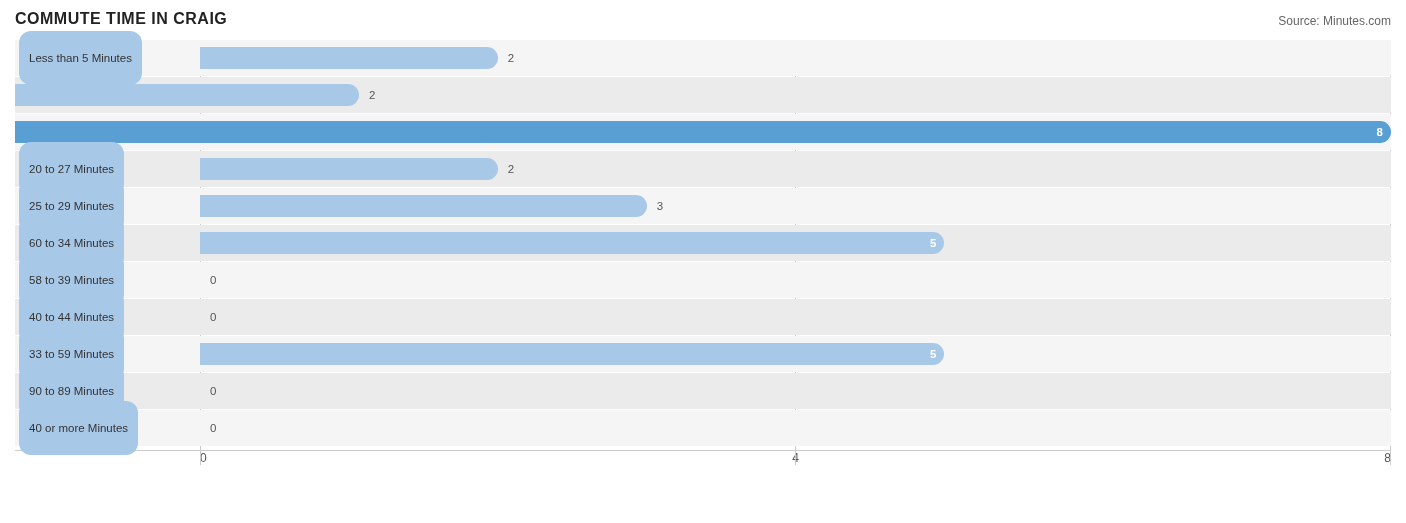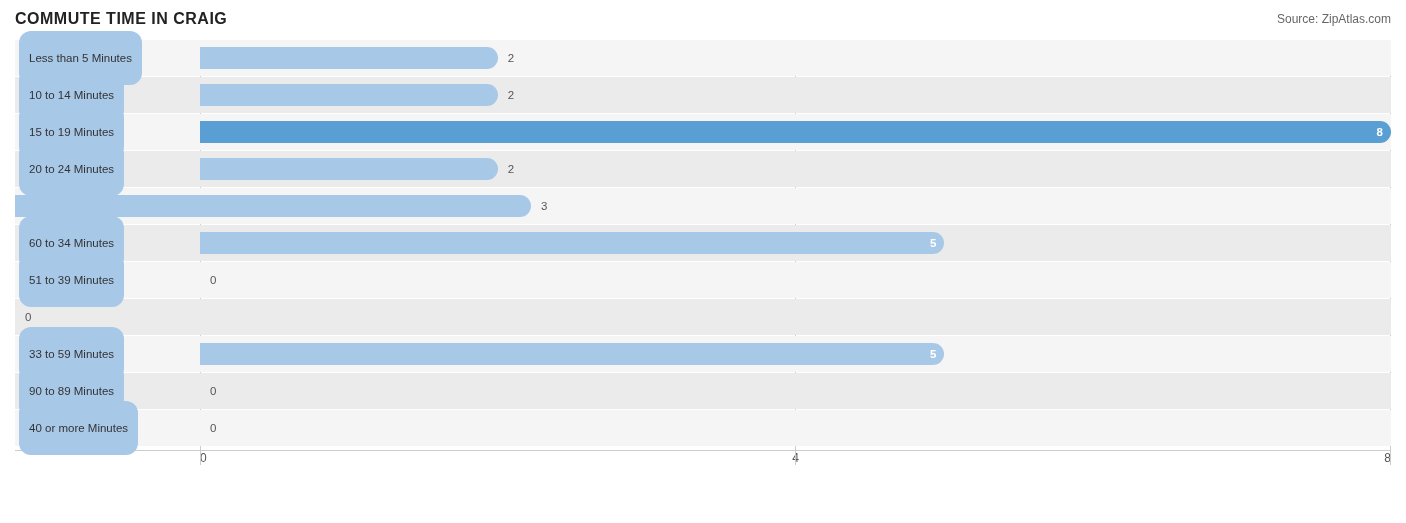--- a/index.html
+++ b/index.html
@@ -6,21 +6,21 @@
     body {
       font-family: Arial, sans-serif;
       background: #fff;
       width: 1406px;
       min-height: 523px;
       padding: 10px 15px 15px 15px;
     }
     .chart-header {
       display: flex;
       justify-content: space-between;
-      align-items: center;
+      align-items: flex-end;
       margin-bottom: 12px;
     }
     .chart-title {
       font-size: 16px;
       font-weight: bold;
       color: #222;
       text-transform: uppercase;
       letter-spacing: 0.5px;
     }
     .chart-source {
@@ -133,92 +133,92 @@
       width: 1px;
       background: #ccc;
       height: 100%;
     }
   </style>
 </head>
 <body>
 
 <div class="chart-header">
   <span class="chart-title">COMMUTE TIME IN CRAIG</span>
-  <span class="chart-source">Source: ZipAtlas.com</span>
+  <span class="chart-source">Source: Minutes.com</span>
 </div>
 
 <div class="chart-area" id="chart-area">
   <div class="grid-lines" id="grid-lines">
     <div class="grid-line"></div>
     <div class="grid-line"></div>
     <div class="grid-line"></div>
   </div>
   <div id="bars-container">
       <div class="bar-row">
         <div class="bar-label">
           <span class="label-pill">Less than 5 Minutes</span>
         </div>
         <div class="bar-container">
           <div class="bar-track bar-normal" style="width: 25%; min-width: 60px;"></div>
           <span class="bar-value-outside" style="left: calc(25% + 6px); position: absolute;">2</span>
         </div>
       </div>
       <div class="bar-row">
-        <div class="bar-label">
-          <span class="label-pill">10 to 14 Minutes</span>
-        </div>
         <div class="bar-container">
           <div class="bar-track bar-normal" style="width: 25%; min-width: 60px;"></div>
           <span class="bar-value-outside" style="left: calc(25% + 6px); position: absolute;">2</span>
         </div>
       </div>
       <div class="bar-row">
-        <div class="bar-label">
-          <span class="label-pill">15 to 19 Minutes</span>
-        </div>
         <div class="bar-container">
           <div class="bar-track bar-highlight" style="width: 100%; min-width: 60px;">
             <span class="bar-value">8</span>
           </div>
         </div>
       </div>
       <div class="bar-row">
         <div class="bar-label">
-          <span class="label-pill">20 to 24 Minutes</span>
+          <span class="label-pill">20 to 27 Minutes</span>
         </div>
         <div class="bar-container">
           <div class="bar-track bar-normal" style="width: 25%; min-width: 60px;"></div>
           <span class="bar-value-outside" style="left: calc(25% + 6px); position: absolute;">2</span>
         </div>
       </div>
       <div class="bar-row">
+        <div class="bar-label">
+          <span class="label-pill">25 to 29 Minutes</span>
+        </div>
         <div class="bar-container">
           <div class="bar-track bar-normal" style="width: 37.5%; min-width: 60px;"></div>
           <span class="bar-value-outside" style="left: calc(37.5% + 6px); position: absolute;">3</span>
         </div>
       </div>
       <div class="bar-row">
         <div class="bar-label">
           <span class="label-pill">60 to 34 Minutes</span>
         </div>
         <div class="bar-container">
           <div class="bar-track bar-normal" style="width: 62.5%; min-width: 60px;">
             <span class="bar-value">5</span>
           </div>
         </div>
       </div>
       <div class="bar-row">
         <div class="bar-label">
-          <span class="label-pill">51 to 39 Minutes</span>
-        </div>
-        <div class="bar-container">
-          <span class="bar-value-outside" style="position: absolute; left: 6px; top: 50%; transform: translateY(-50%);">0</span>
-        </div>
-      </div>
-      <div class="bar-row">
+          <span class="label-pill">58 to 39 Minutes</span>
+        </div>
+        <div class="bar-container">
+          <span class="bar-value-outside" style="position: absolute; left: 6px; top: 50%; transform: translateY(-50%);">0</span>
+        </div>
+      </div>
+      <div class="bar-row">
+        <div class="bar-label">
+          <span class="label-pill">40 to 44 Minutes</span>
+        </div>
         <div class="bar-container">
           <span class="bar-value-outside" style="position: absolute; left: 6px; top: 50%; transform: translateY(-50%);">0</span>
         </div>
       </div>
       <div class="bar-row">
         <div class="bar-label">
           <span class="label-pill">33 to 59 Minutes</span>
         </div>
         <div class="bar-container">
           <div class="bar-track bar-normal" style="width: 62.5%; min-width: 60px;">

